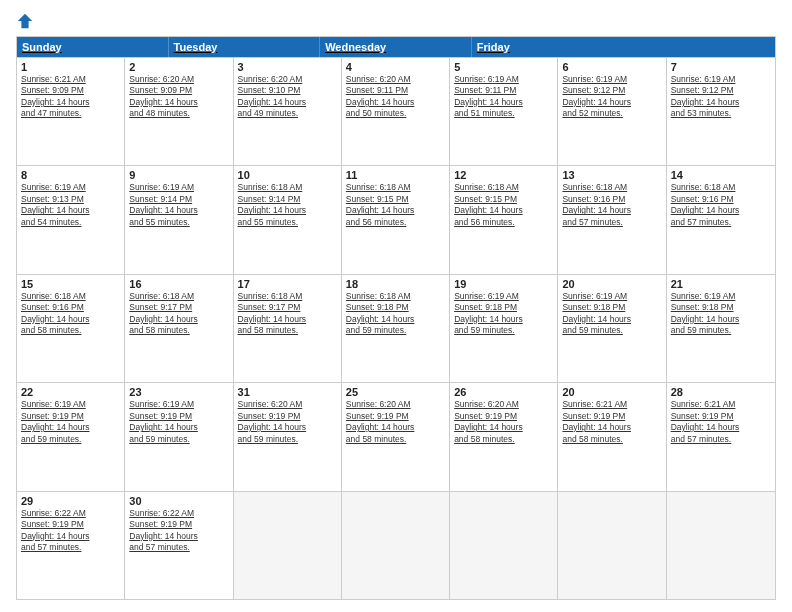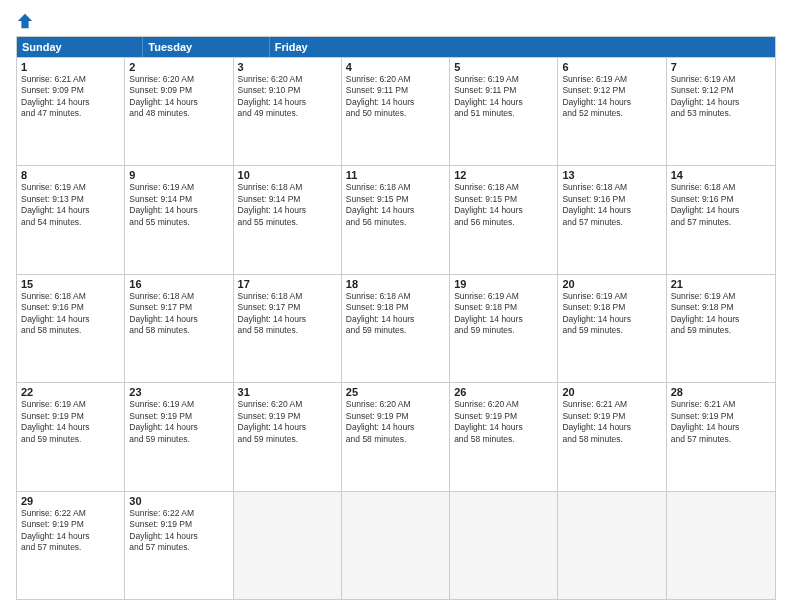--- a/index.html
+++ b/index.html
@@ -45,22 +45,23 @@
       color: #333;
     }
     .calendar {
       flex: 1;
       display: flex;
       flex-direction: column;
       border: 1px solid #ccc;
     }
     .cal-header {
       display: grid;
-      grid-template-columns: repeat(6, 1fr);
+      grid-template-columns: repeat(5, 1fr);
       background: #1a6bb5;
+      text-decoration: underline;
     }
     .cal-header-cell {
       color: #fff;
       font-size: 11px;
       font-weight: bold;
       text-align: left;
       padding: 4px 5px;
       border-right: 1px solid #4a8fcb;
     }
     .cal-header-cell:last-child { border-right: none; }
@@ -89,20 +90,21 @@
     .cell-day {
       font-size: 11px;
       font-weight: bold;
       color: #222;
       margin-bottom: 1px;
     }
     .cell-info {
       font-size: 8.5px;
       color: #333;
       line-height: 1.35;
+      text-decoration: underline;
     }
   </style>
 </head>
 <body>
 
 <div class="page">
   <div class="header">
     <div class="logo">
       <svg class="logo-icon" viewBox="0 0 20 20">
         <polygon points="10,2 18,10 14,10 14,18 6,18 6,10 2,10" fill="#1a6bb5"></polygon>
@@ -115,20 +117,21 @@
     <div class="title-block">
       <div class="month-year"></div>
       <div class="location"></div>
     </div>
   </div>
 
   <div class="calendar">
     <div class="cal-header">
     <div class="cal-header-cell">Sunday</div>
         <div class="cal-header-cell">Tuesday</div>
+        <div class="cal-header-cell">Wednesday</div>
         <div class="cal-header-cell">Friday</div>
       </div>
     <div class="cal-body">
     <div class="cal-row">
           <div class="cal-cell">
             <div class="cell-day">1</div>
             <div class="cell-info" style="white-space: pre-line;">Sunrise: 6:21 AM
 Sunset: 9:09 PM
 Daylight: 14 hours
 and 47 minutes.</div>

